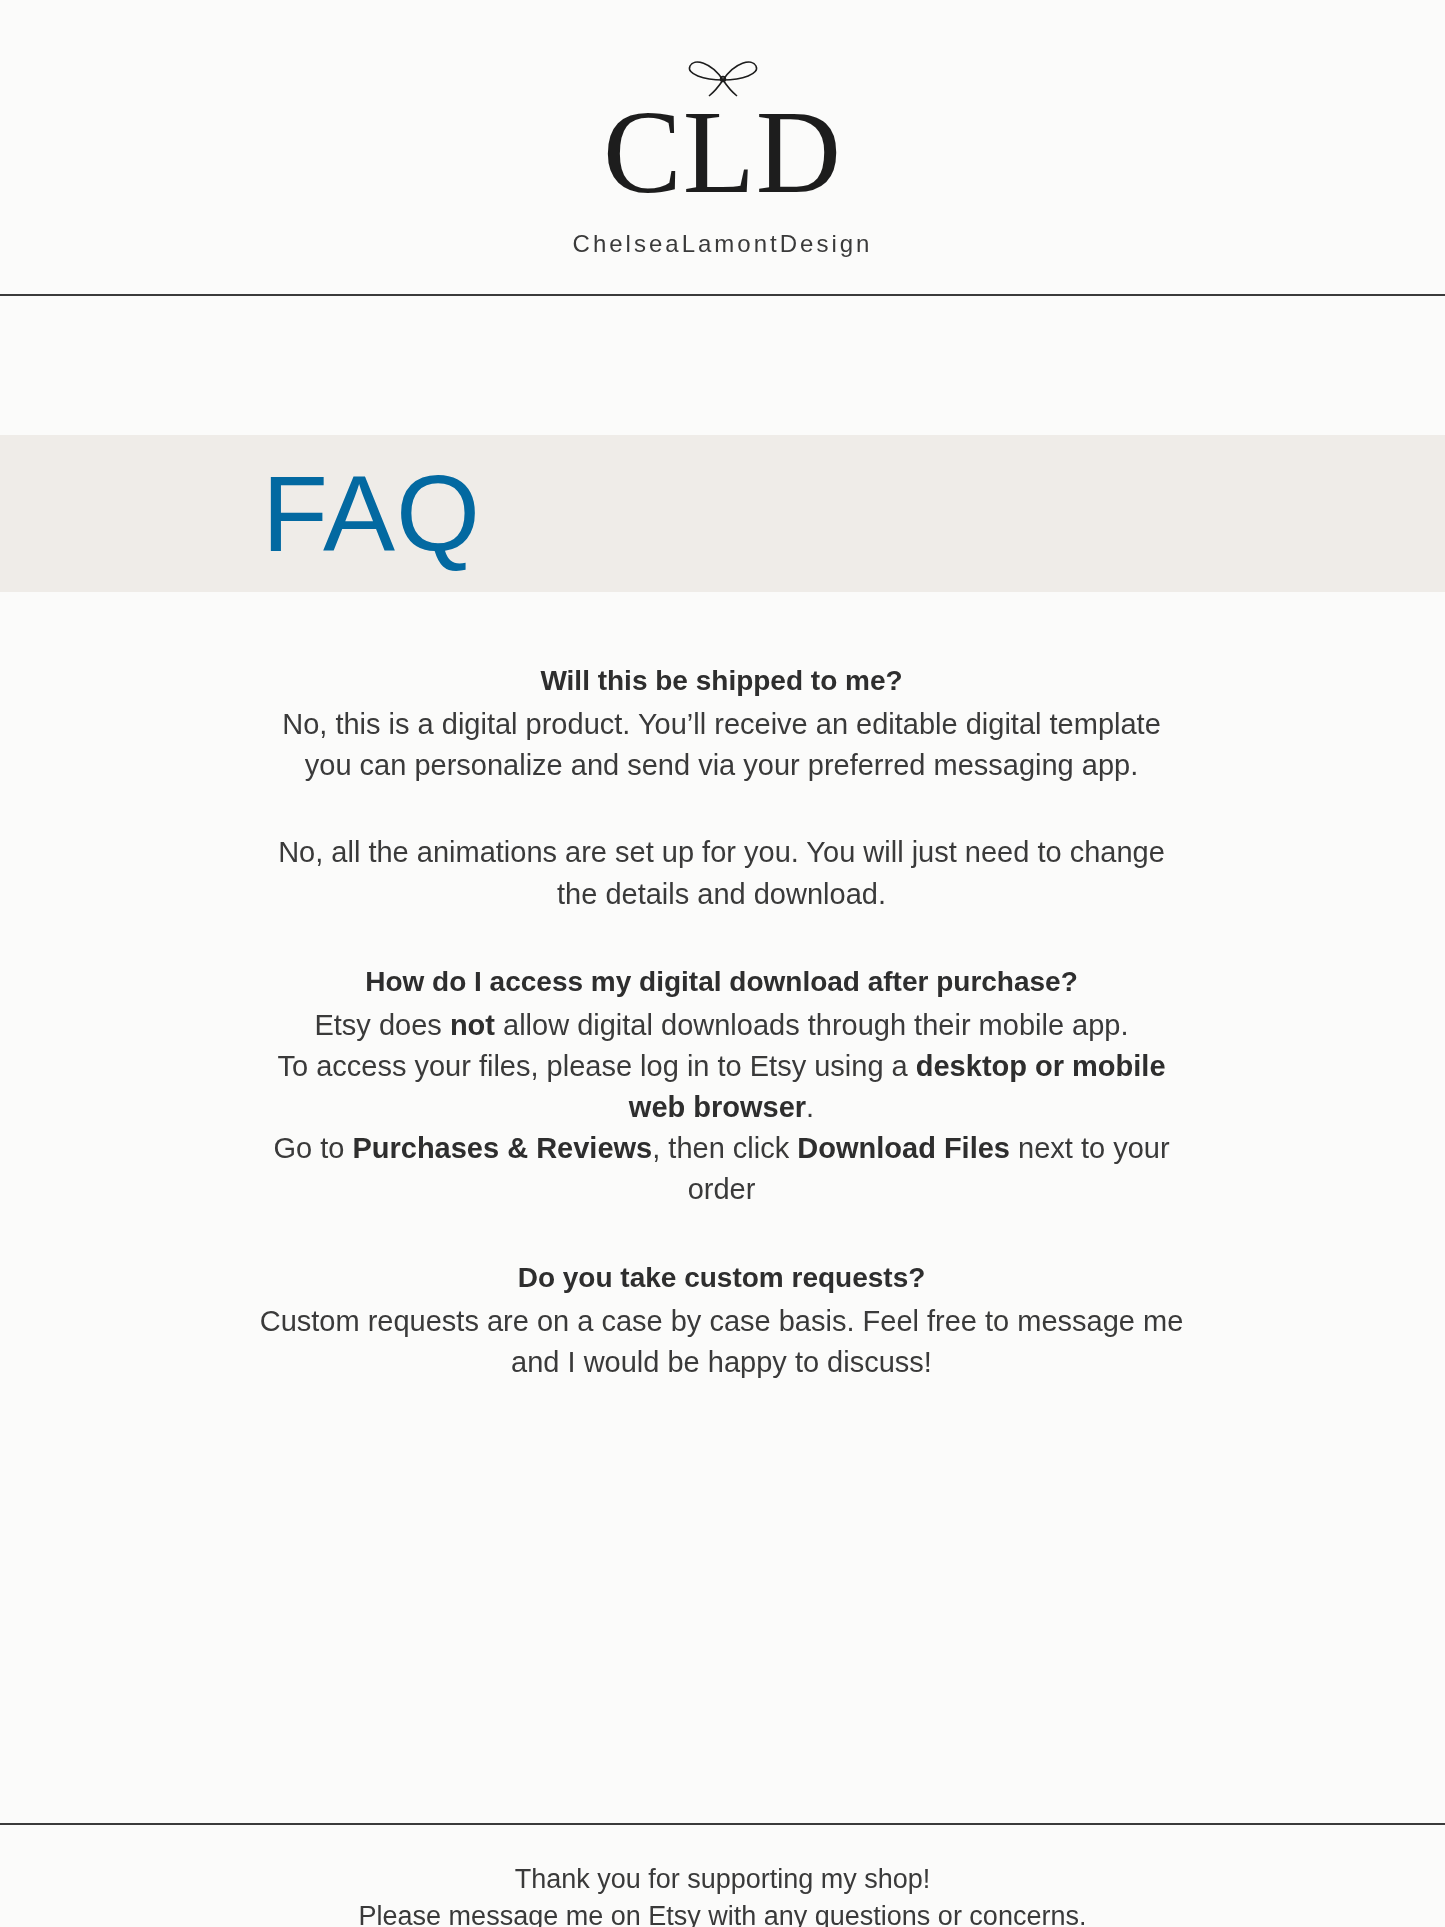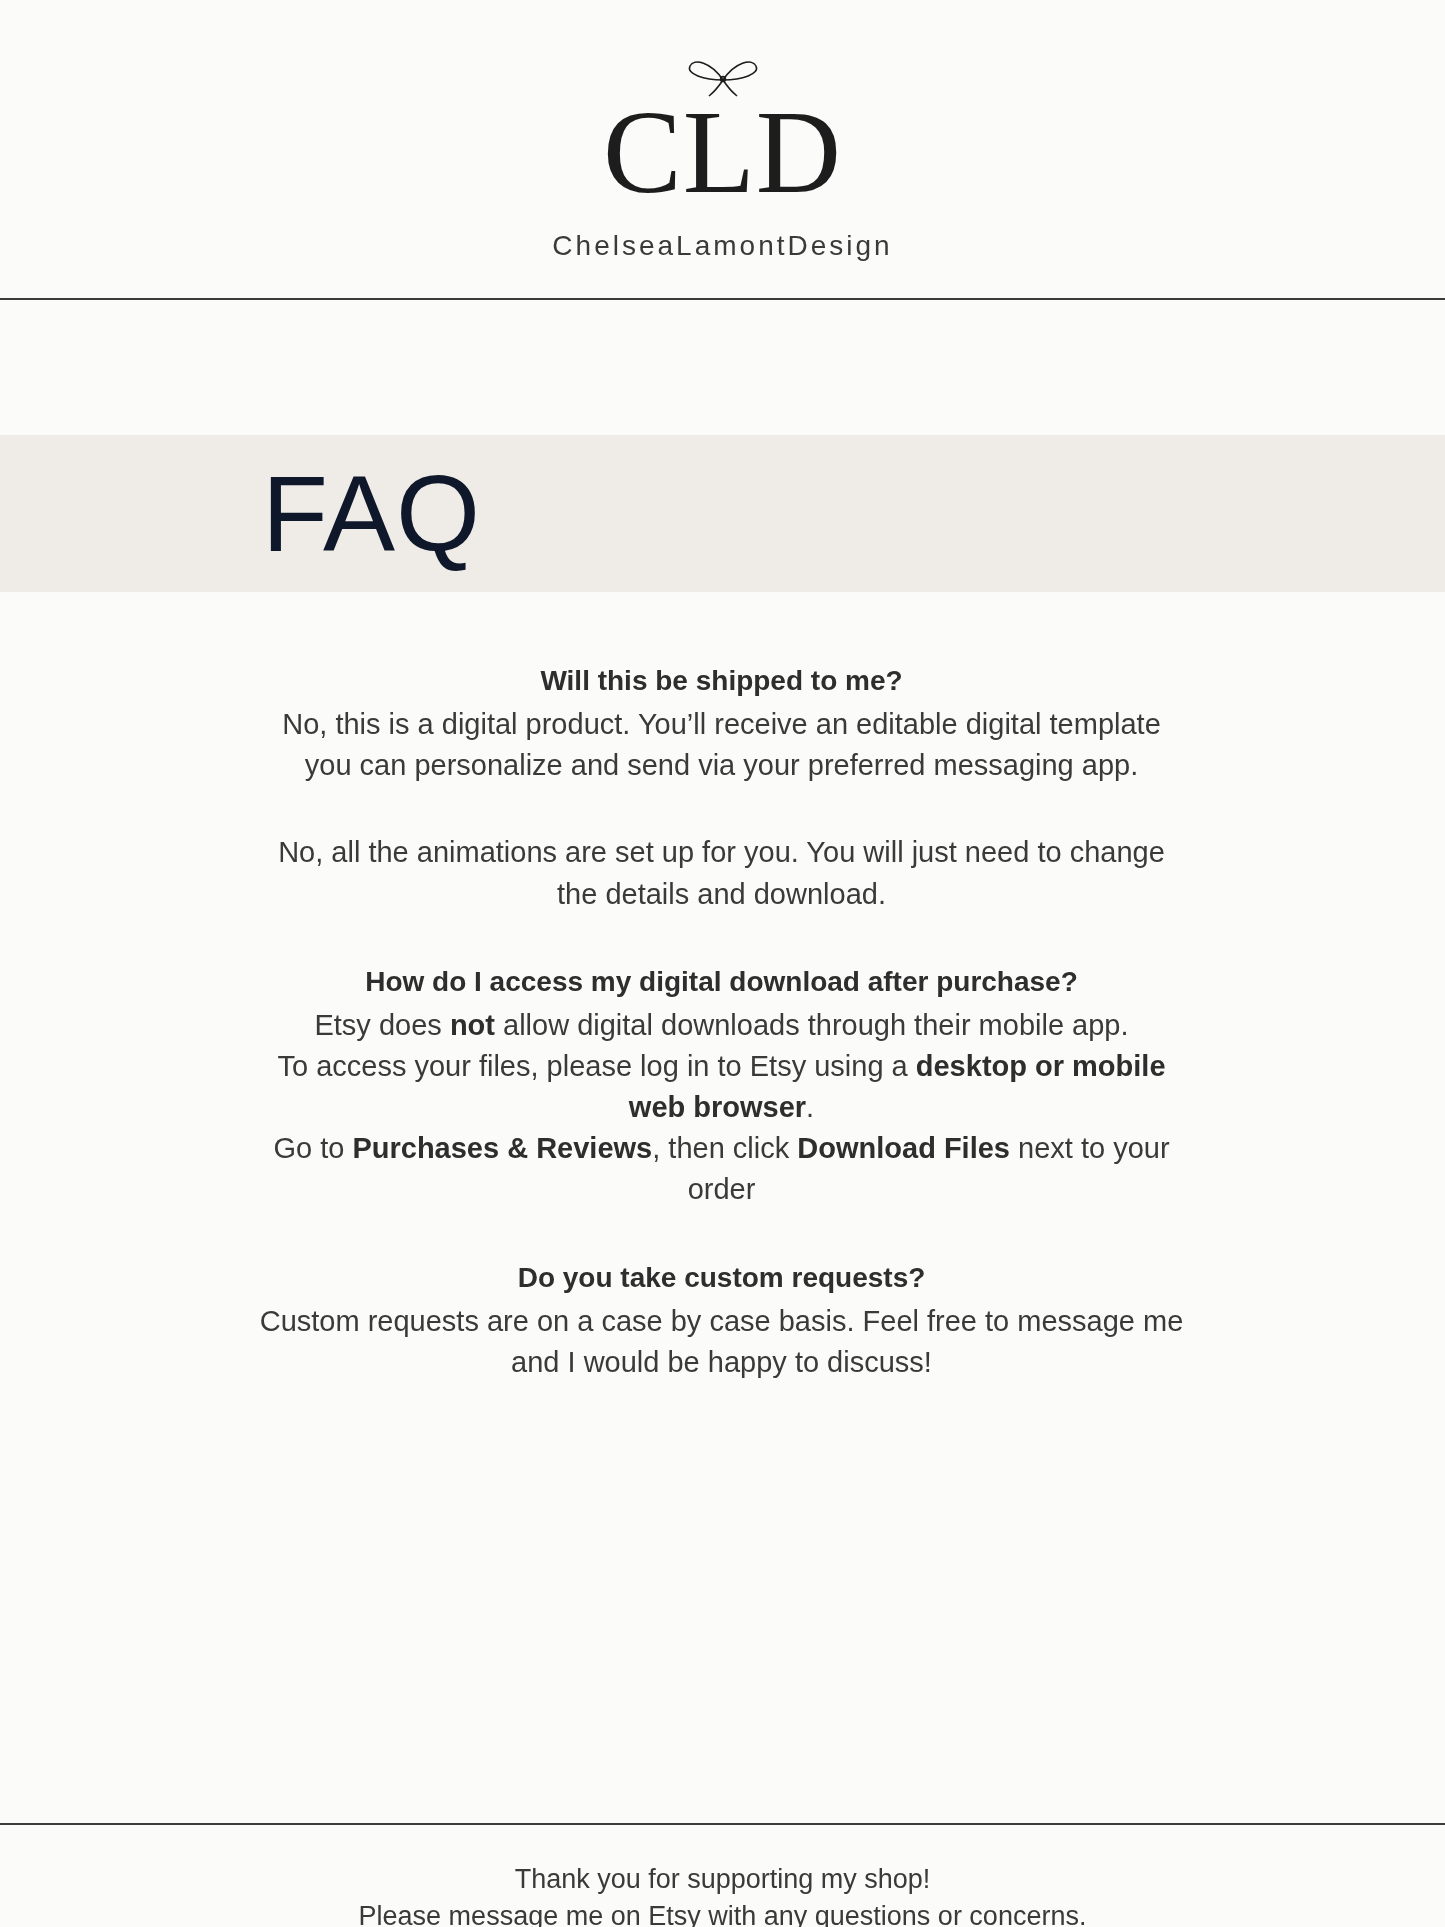--- a/index.html
+++ b/index.html
@@ -44,21 +44,21 @@
     font-family: "Liberation Serif", serif;
     font-size: 118px;
     line-height: 1;
     letter-spacing: 1px;
     color: #1d1d1d;
     margin-top: -4px;
     font-weight: 400;
   }
   .brandname {
     margin-top: 18px;
-    font-size: 28px;
+    font-size: 24px;
     letter-spacing: 3.0px;
     color: #3a3a3a;
     font-family: "Liberation Sans", sans-serif;
   }
   .rule-top {
     border-top: 2px solid #3b3b3b;
     width: 100%;
     margin-top: 36px;
   }
 
@@ -69,21 +69,21 @@
     height: 157px;
     display: flex;
     align-items: center;
     margin-top: 97px;
   }
   .title-band h1 {
     margin: 0 0 0 262px;
     font-size: 108px;
     font-weight: 400;
     letter-spacing: 1px;
-    color: #0f172a;
+    color: #0369a1;
     font-family: "Liberation Sans", sans-serif;
     line-height: 1;
   }
 
   
   .content {
     padding: 0 260px 0 258px;
     margin-top: 68px;
     flex: 1 1 auto;
   }

